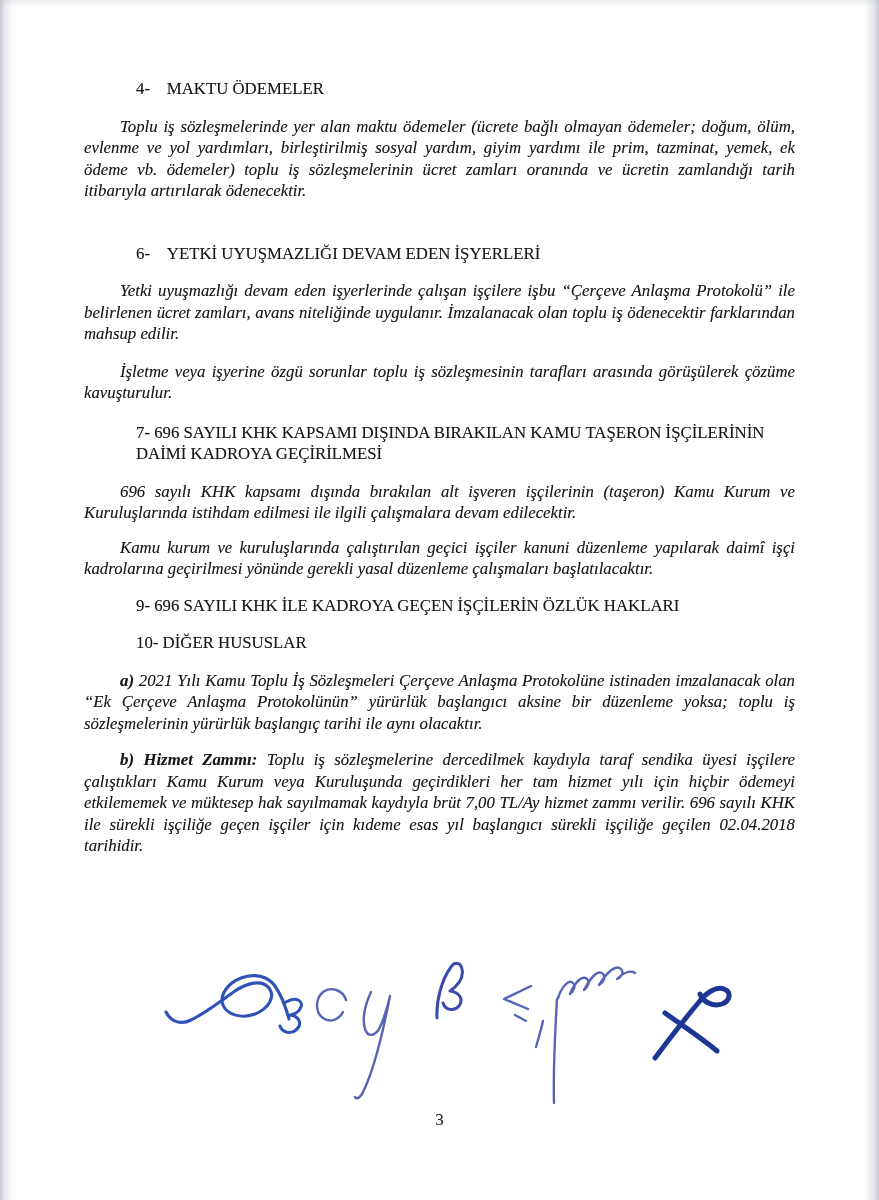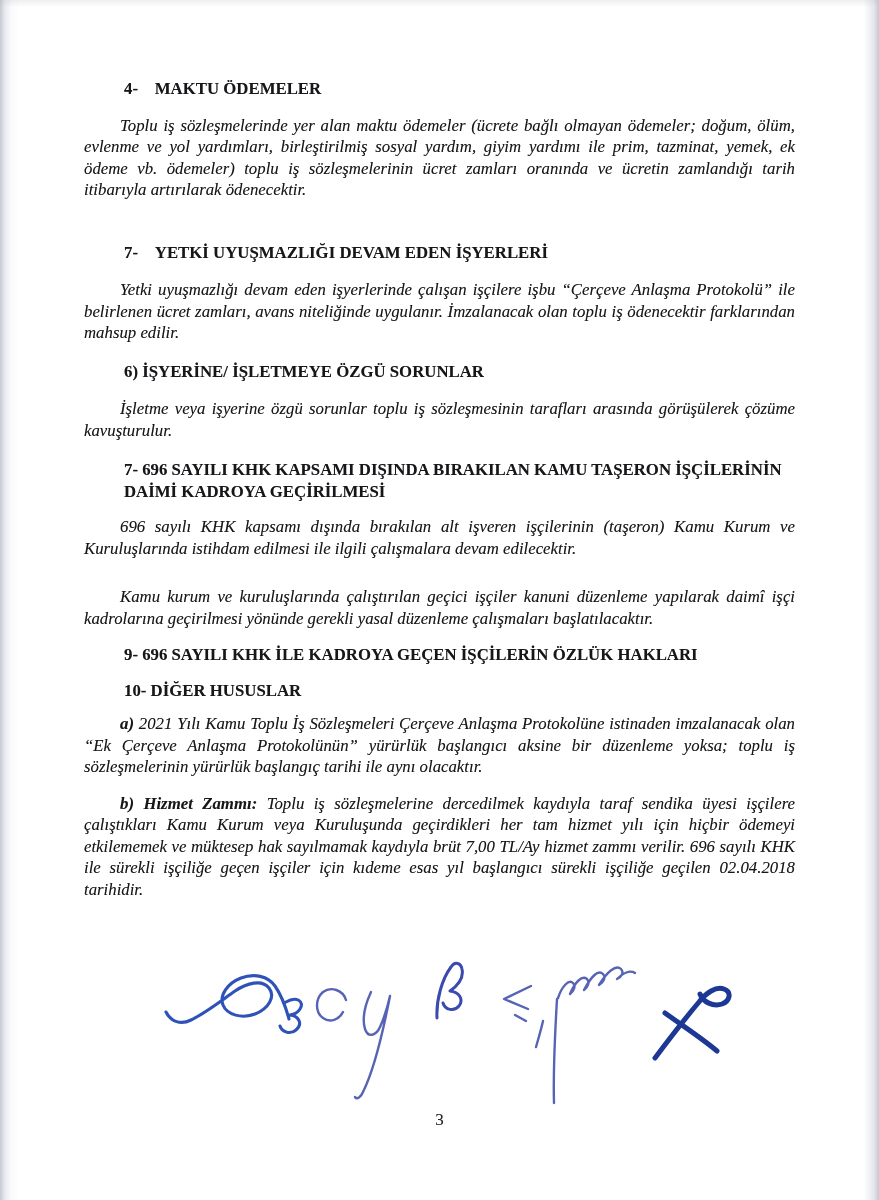--- a/index.html
+++ b/index.html
@@ -16,28 +16,28 @@
         #c6c8d1 0px, #e9ebf0 5px, #fbfbfd 12px, #ffffff 20px,
         #ffffff 864px, #e4e6ec 874px, #c6c8d1 879px);
   }
   .content{
     position:absolute;left:84px;top:78px;width:711px;
     color:#17171a;
     font-size:16.8px;line-height:21.5px;
     text-shadow:0 0 .5px rgba(25,25,35,.38);
   }
   .heading{
-    font-weight:bold;margin:4px;padding-left:36px;
+    font-weight:normal;margin:16px;padding-left:36px;
     white-space:pre-wrap;
   }
   .para{
     margin:0;text-indent:36px;text-align:justify;font-style:italic;
   }
   .para .lead{font-weight:bold;}
-  .mt0{margin-top:0;}   .mt12{margin-top:12px;} .mt13{margin-top:27px;}
+  .mt0{margin-top:0;}   .mt12{margin-top:12px;} .mt13{margin-top:13px;}
   .mt14{margin-top:14px;} .mt15{margin-top:15px;} .mt16{margin-top:16px;}
   .mt17{margin-top:17px;} .mt18{margin-top:18px;} .mt41{margin-top:41px;}
   .signatures{
     position:absolute;left:0;top:900px;width:879px;height:260px;
   }
   .signatures path{fill:none;stroke-linecap:round;stroke-linejoin:round;}
   .page-number{
     position:absolute;left:0;top:1110px;width:879px;
     text-align:center;font-size:17px;color:#27272c;
     text-shadow:0 0 .5px rgba(25,25,35,.35);
@@ -48,26 +48,25 @@
 
 <div class="page">
   <div class="content">
 
     <div>
       <p class="heading mt0">4- MAKTU ÖDEMELER</p>
       <p class="para mt15"><b class="lead"></b><span>Toplu iş sözleşmelerinde yer alan maktu ödemeler (ücrete bağlı olmayan ödemeler; doğum, ölüm, evlenme ve yol yardımları, birleştirilmiş sosyal yardım, giyim yardımı ile prim, tazminat, yemek, ek ödeme vb. ödemeler) toplu iş sözleşmelerinin ücret zamları oranında ve ücretin zamlandığı tarih itibarıyla artırılarak ödenecektir.</span></p>
     </div>
 
     <div>
-      <p class="heading mt41">7- YETKİ UYUŞMAZLIĞI DEVAM EDEN İŞYERLERİ</p>
+      <p class="heading mt41">6- YETKİ UYUŞMAZLIĞI DEVAM EDEN İŞYERLERİ</p>
       <p class="para mt16"><b class="lead"></b><span>Yetki uyuşmazlığı devam eden işyerlerinde çalışan işçilere işbu “Çerçeve Anlaşma Protokolü” ile belirlenen ücret zamları, avans niteliğinde uygulanır. İmzalanacak olan toplu iş ödenecektir farklarından mahsup edilir.</span></p>
     </div>
 
     <div>
-      <p class="heading mt17">6) İŞYERİNE/ İŞLETMEYE ÖZGÜ SORUNLAR</p>
       <p class="para mt16"><b class="lead"></b><span>İşletme veya işyerine özgü sorunlar toplu iş sözleşmesinin tarafları arasında görüşülerek çözüme kavuşturulur.</span></p>
     </div>
 
     <div>
       <p class="heading mt18">7- 696 SAYILI KHK KAPSAMI DIŞINDA BIRAKILAN KAMU TAŞERON İŞÇİLERİNİN DAİMİ KADROYA GEÇİRİLMESİ</p>
       <p class="para mt14"><b class="lead"></b><span>696 sayılı KHK kapsamı dışında bırakılan alt işveren işçilerinin (taşeron) Kamu Kurum ve Kuruluşlarında istihdam edilmesi ile ilgili çalışmalara devam edilecektir.</span></p>
     </div>
 
     <div>
       <p class="para mt13"><b class="lead"></b><span>Kamu kurum ve kuruluşlarında çalıştırılan geçici işçiler kanuni düzenleme yapılarak daimî işçi kadrolarına geçirilmesi yönünde gerekli yasal düzenleme çalışmaları başlatılacaktır.</span></p>

